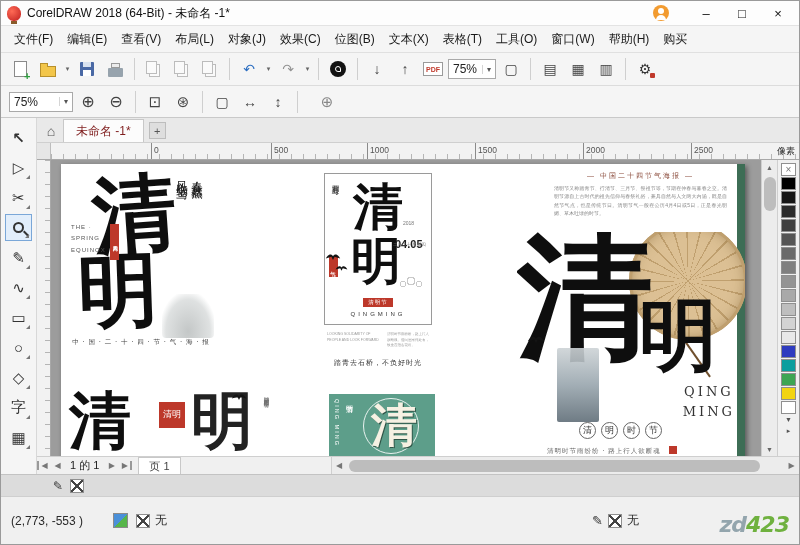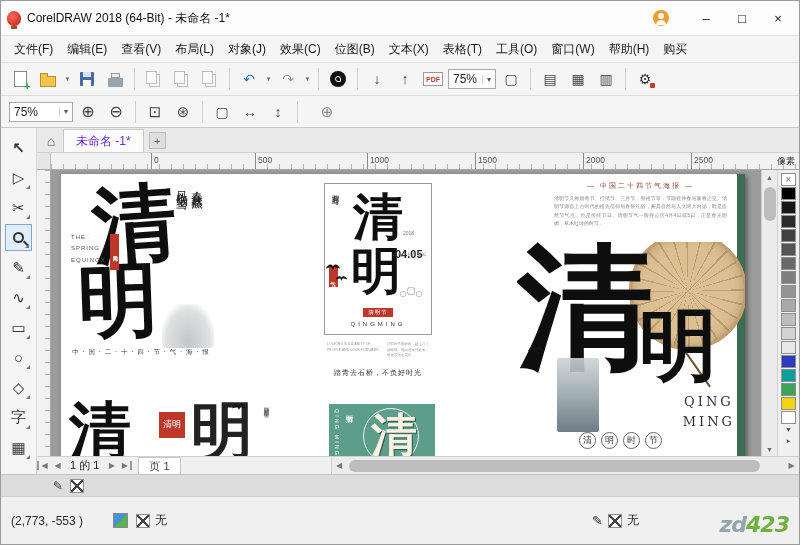--- a/index.html
+++ b/index.html
@@ -1,21 +1,21 @@
 <!DOCTYPE html>
 <html><head>
 <meta charset="utf-8">
 <style>
   html,body{margin:0;padding:0;}
   body{width:800px;height:545px;overflow:hidden;font-family:"Liberation Sans","DejaVu Sans",sans-serif;font-size:12px;color:#222;background:#fff;}
   *,*::before,*::after{box-sizing:border-box;}
   .app{width:800px;height:545px;display:flex;flex-direction:column;background:#f5f5f5;border:1px solid #9a9a9a;}
 
   
-  .titlebar{height:35px;background:#fdfdfd;border-bottom:1px solid #e3e3e3;display:flex;align-items:center;padding:0 6px;gap:6px;flex:0 0 auto;}
+  .titlebar{height:25px;background:#fdfdfd;border-bottom:1px solid #e3e3e3;display:flex;align-items:center;padding:0 6px;gap:6px;flex:0 0 auto;}
   .applogo{width:14px;height:15px;border-radius:50% 50% 45% 45%;background:radial-gradient(circle at 35% 35%,#ff6a55,#bf1f1f);position:relative;flex:0 0 auto;}
   .applogo::after{content:"";position:absolute;left:4px;bottom:-3px;width:6px;height:3px;background:#8a5a2a;}
   .wtitle{font-size:12px;color:#111;white-space:nowrap;}
   .tspacer{flex:1;}
   .userbadge{width:16px;height:16px;border-radius:50%;background:#f29b30;position:relative;margin-right:16px;}
   .userbadge::before{content:"";position:absolute;left:5px;top:3px;width:6px;height:6px;border-radius:50%;background:#fff;}
   .userbadge::after{content:"";position:absolute;left:3px;top:10px;width:10px;height:5px;border-radius:5px 5px 0 0;background:#fff;}
   .wbtn{width:30px;text-align:center;font-size:13px;color:#111;line-height:23px;}
 
   
@@ -53,21 +53,21 @@
   .toolbox{width:36px;background:#f5f5f5;border-right:1px solid #d8d8d8;display:flex;flex-direction:column;align-items:center;padding-top:6px;gap:3px;flex:0 0 auto;}
   .tool{width:27px;height:27px;display:flex;align-items:center;justify-content:center;font-size:15px;color:#333;position:relative;flex:0 0 auto;}
   .tool.fly::after{content:"";position:absolute;right:2px;bottom:2px;border-left:4px solid transparent;border-bottom:4px solid #777;}
   .tool.active{background:#e2eefb;border:1px solid #7aa7d8;}
   .mag{width:11px;height:11px;border:2px solid #333;border-radius:50%;position:relative;}
   .mag::after{content:"";position:absolute;left:8px;top:8px;width:2px;height:7px;background:#333;transform:rotate(-45deg);transform-origin:top left;}
 
   .center{flex:1;display:flex;flex-direction:column;min-width:0;}
   .doctabs{height:25px;background:#e9e9e9;border-bottom:1px solid #cfcfcf;display:flex;align-items:flex-end;padding-left:2px;flex:0 0 auto;}
   .dt-home{width:24px;height:22px;display:flex;align-items:center;justify-content:center;font-size:14px;color:#555;}
-  .dt-tab{height:23px;background:#fcfcfc;border:1px solid #c8c8c8;border-bottom:none;padding:0 12px;display:flex;align-items:center;font-size:12px;color:#6d28d9;}
+  .dt-tab{height:23px;background:#fcfcfc;border:1px solid #c8c8c8;border-bottom:none;padding:0 12px;display:flex;align-items:center;font-size:12px;color:#7f1d1d;}
   .dt-add{width:17px;height:17px;margin:0 0 3px 5px;background:#dedede;border:1px solid #bdbdbd;display:flex;align-items:center;justify-content:center;font-size:11px;color:#555;}
 
   .rulerrow{height:17px;display:flex;background:#f2f2f2;border-bottom:1px solid #a8a8a8;flex:0 0 auto;}
   .ruler-corner{width:14px;background:#e6e6e6;border-right:1px solid #bdbdbd;}
   .hruler{flex:1;position:relative;background-color:#f2f2f2;background-image:repeating-linear-gradient(90deg,#b5b5b5 0 1px,transparent 1px 12px);background-size:100% 5px;background-position:0 100%;background-repeat:no-repeat;}
   .tick{position:absolute;bottom:0;height:100%;border-left:1px solid #8a8a8a;padding-left:2px;font-size:8.5px;color:#555;line-height:15px;}
   .runit{position:absolute;right:4px;top:2px;font-size:9px;color:#333;}
 
   .workrow{flex:1;display:flex;min-height:0;}
   .vruler{width:14px;background-color:#f2f2f2;border-right:1px solid #a8a8a8;background-image:repeating-linear-gradient(180deg,#b5b5b5 0 1px,transparent 1px 12px);background-size:5px 100%;background-position:100% 0;background-repeat:no-repeat;flex:0 0 auto;}
@@ -268,21 +268,21 @@
       <div class="doctabs">
         <div class="dt-home">⌂</div>
         <div class="dt-tab">未命名 -1*</div>
         <div class="dt-add">+</div>
       </div>
 
       <div class="rulerrow">
         <div class="ruler-corner"></div>
         <div class="hruler">
           <span class="tick" style="left:100px">0</span>
-          <span class="tick" style="left:204px">500</span>
+          <span class="tick" style="left:220px">500</span>
           <span class="tick" style="left:316px">1000</span>
           <span class="tick" style="left:424px">1500</span>
           <span class="tick" style="left:532px">2000</span>
           <span class="tick" style="left:640px">2500</span>
           <span class="runit">像素</span>
         </div>
       </div>
 
       <div class="workrow">
         <div class="vruler"></div>

